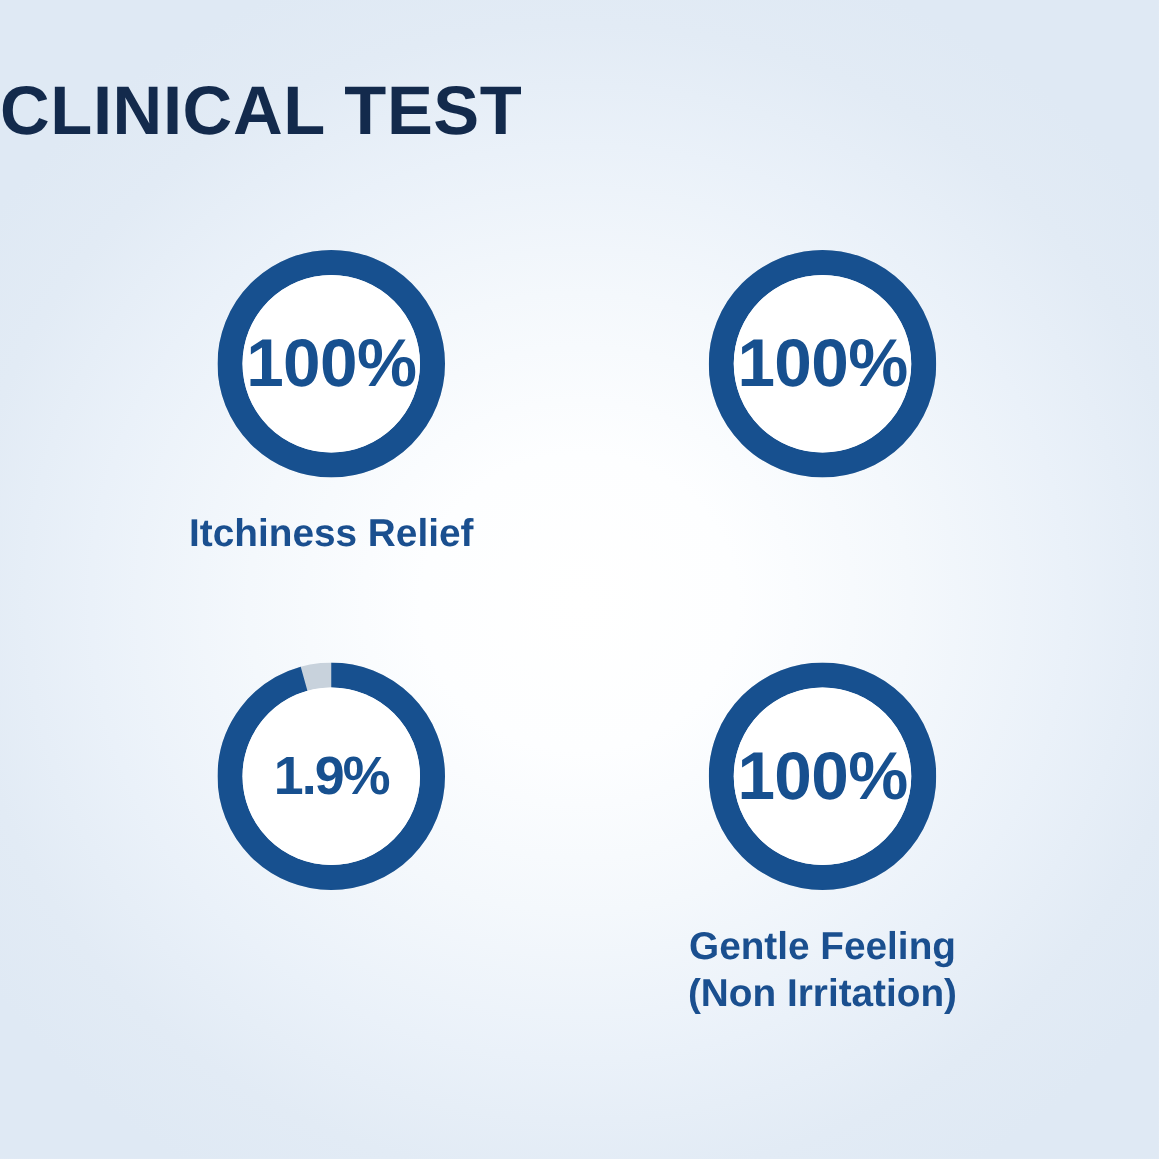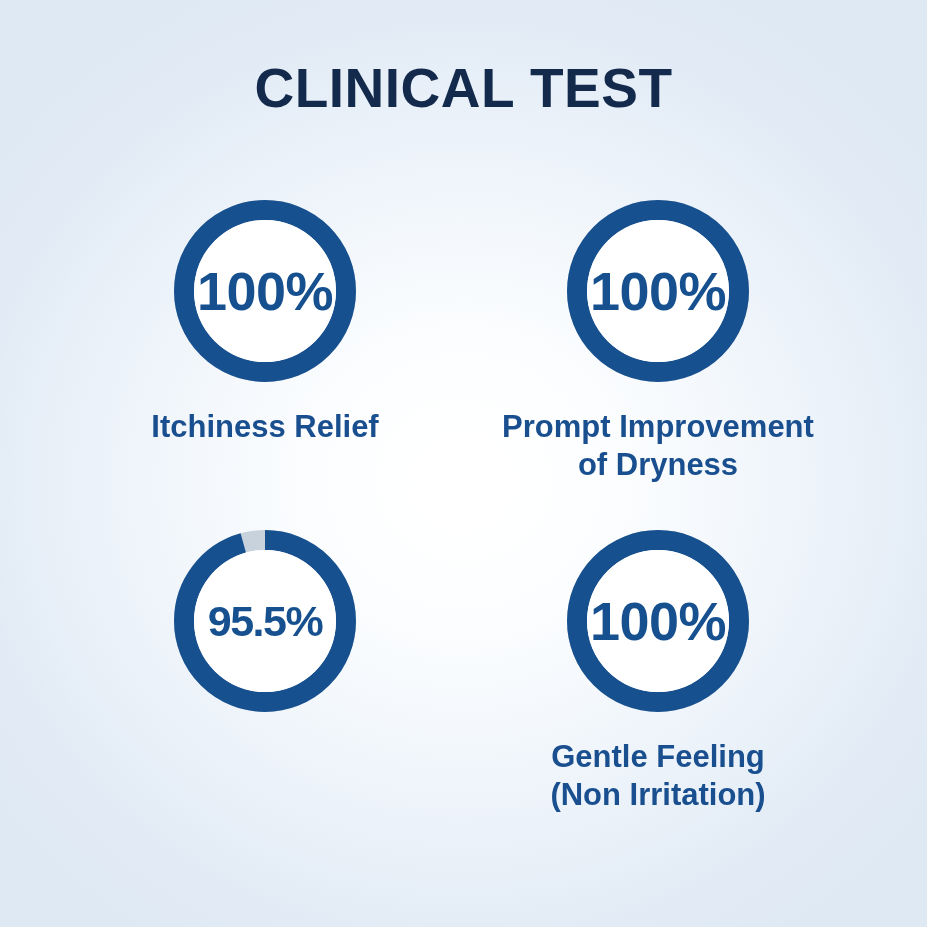--- a/index.html
+++ b/index.html
@@ -28,21 +28,21 @@
         #dfe9f4 100%);
     box-sizing: border-box;
   }
 
   
   #page-title {
     position: absolute;
     top: 58px;
     left: 0;
     width: 927px;
-    text-align: center;
+    text-align: left;
     font-size: 55px;
     font-weight: bold;
     letter-spacing: 0.5px;
     color: #132a4c;
     line-height: 1.1;
     white-space: nowrap;
   }
 
   
   .stat-cell {
@@ -116,32 +116,30 @@
 
   <div class="stat-cell cell-r1c2">
     <div class="dial-wrap">
       <svg class="dial-svg" viewBox="0 0 182 182">
         <circle cx="91" cy="91" r="81" fill="none" stroke="#c8d2dc" stroke-width="20"></circle>
         <circle class="gauge-arc" cx="91" cy="91" r="81" fill="none" stroke="#17508f" stroke-width="20" transform="rotate(-90 91 91)" stroke-dasharray="508.93800988154646 0" stroke-dashoffset="0"></circle>
         <circle cx="91" cy="91" r="71" fill="#ffffff"></circle>
       </svg>
       <div class="dial-value">100%</div>
     </div>
-    <div class="stat-label">Prompt Improvement
-of Dryness</div>
   </div>
 
   <div class="stat-cell cell-r2c1">
     <div class="dial-wrap">
       <svg class="dial-svg" viewBox="0 0 182 182">
         <circle cx="91" cy="91" r="81" fill="none" stroke="#c8d2dc" stroke-width="20"></circle>
         <circle class="gauge-arc" cx="91" cy="91" r="81" fill="none" stroke="#17508f" stroke-width="20" transform="rotate(-90 91 91)" stroke-dasharray="486.03579943687686 22.902210444669606" stroke-dashoffset="0"></circle>
         <circle cx="91" cy="91" r="71" fill="#ffffff"></circle>
       </svg>
-      <div class="dial-value wide">95.5%</div>
+      <div class="dial-value wide">1.9%</div>
     </div>
   </div>
 
   <div class="stat-cell cell-r2c2">
     <div class="dial-wrap">
       <svg class="dial-svg" viewBox="0 0 182 182">
         <circle cx="91" cy="91" r="81" fill="none" stroke="#c8d2dc" stroke-width="20"></circle>
         <circle class="gauge-arc" cx="91" cy="91" r="81" fill="none" stroke="#17508f" stroke-width="20" transform="rotate(-90 91 91)" stroke-dasharray="508.93800988154646 0" stroke-dashoffset="0"></circle>
         <circle cx="91" cy="91" r="71" fill="#ffffff"></circle>
       </svg>

